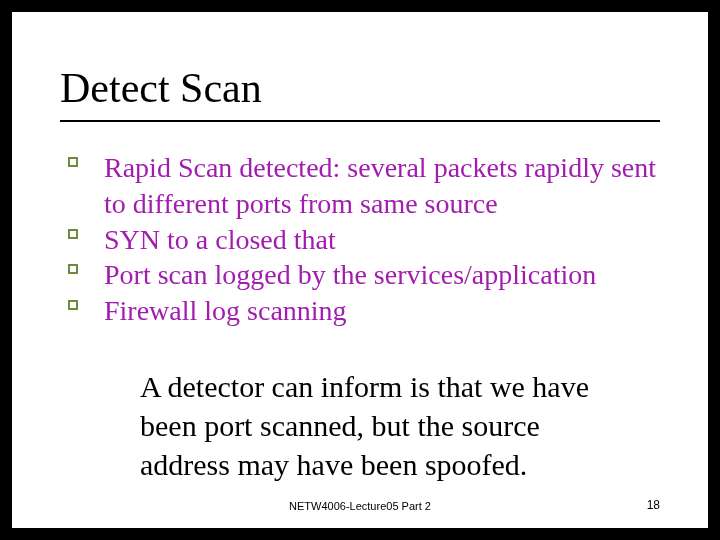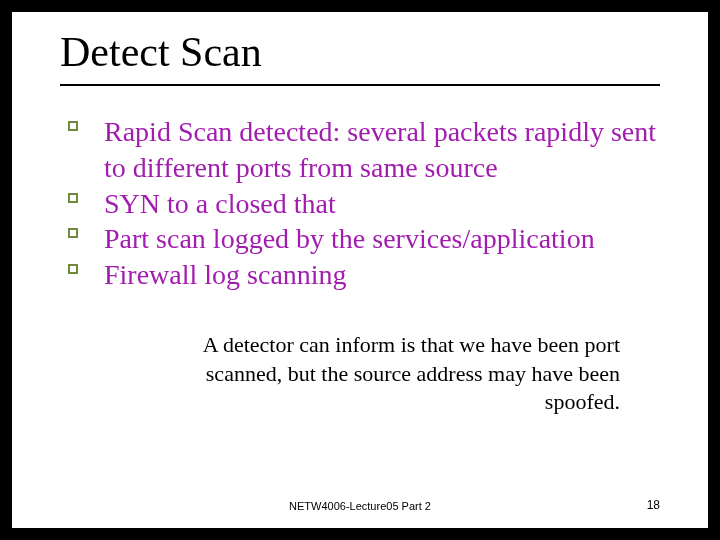--- a/index.html
+++ b/index.html
@@ -3,21 +3,21 @@
 <meta charset="utf-8">
 <style>
   * { margin: 0; padding: 0; box-sizing: border-box; }
   html, body { width: 720px; height: 540px; background: #000; font-family: "Times New Roman", Times, serif; overflow: hidden; }
   .slide {
     position: absolute;
     left: 12px; top: 12px;
     width: 696px; height: 516px;
     background: #fff;
     box-shadow: 0 0 4px rgba(0,0,0,0.8);
-    padding: 16px 48px 20px 48px;
+    padding: 52px 48px 20px 48px;
   }
   .title {
     font-size: 42px;
     font-weight: 400;
     color: #000;
     margin-bottom: 8px;
   }
   .rule {
     border: none;
     border-top: 2px solid #000;
@@ -36,23 +36,23 @@
     color: #a21caf;
   }
   .bullet-mark {
     position: absolute;
     left: 0; top: 7px;
     width: 10px; height: 10px;
     border: 2px solid #6f8a3d;
     background: #fff;
   }
   .paragraph {
-    font-size: 22px;
+    font-size: 30px;
     line-height: 1.3;
-    text-align: right;
+    text-align: left;
     padding: 0 40px 0 80px;
     color: #000;
   }
   .footer {
     position: absolute;
     bottom: 16px; left: 0; right: 0;
     display: flex;
     justify-content: flex-end;
     align-items: flex-end;
     padding: 0 48px;
@@ -83,21 +83,21 @@
     <li>
       <span class="bullet-mark"></span>
       <span>Rapid Scan detected: several packets rapidly sent to different ports from same source</span>
     </li>
     <li>
       <span class="bullet-mark"></span>
       <span>SYN to a closed that</span>
     </li>
     <li>
       <span class="bullet-mark"></span>
-      <span>Part scan logged by the services/application</span>
+      <span>Port scan logged by the services/application</span>
     </li>
     <li>
       <span class="bullet-mark"></span>
       <span>Firewall log scanning</span>
     </li>
   </ul>
   <p class="paragraph">A detector can inform is that we have been port scanned, but the source address may have been spoofed.</p>
   <div class="footer">
     <div class="footer-left"></div>
     <div class="footer-center">NETW4006-Lecture05 Part 2</div>

